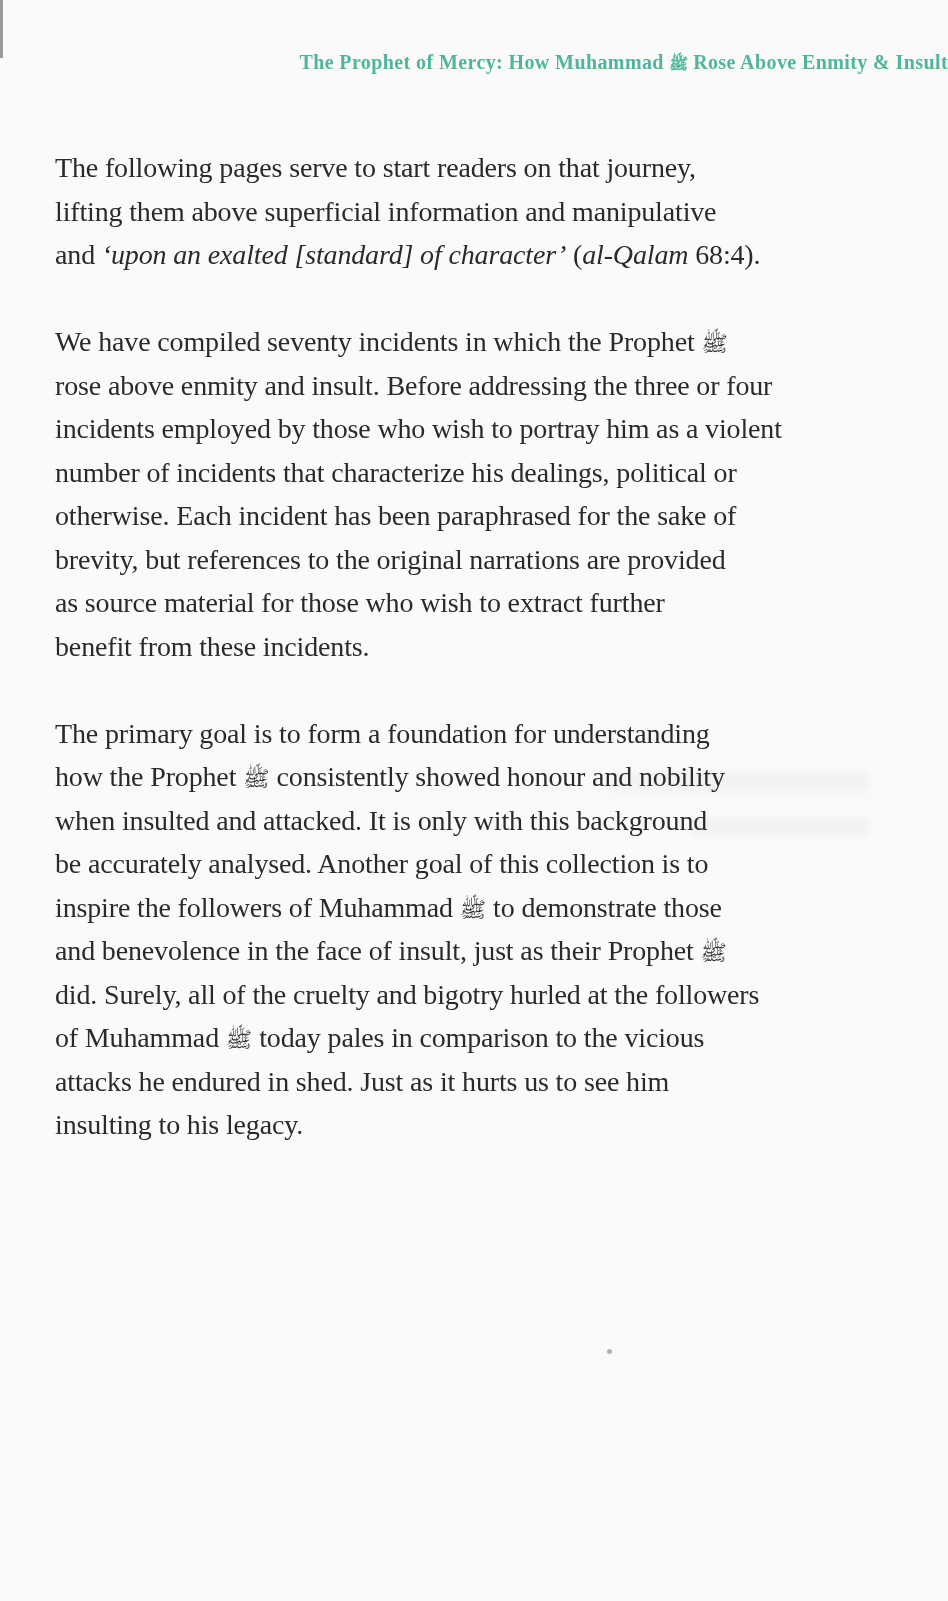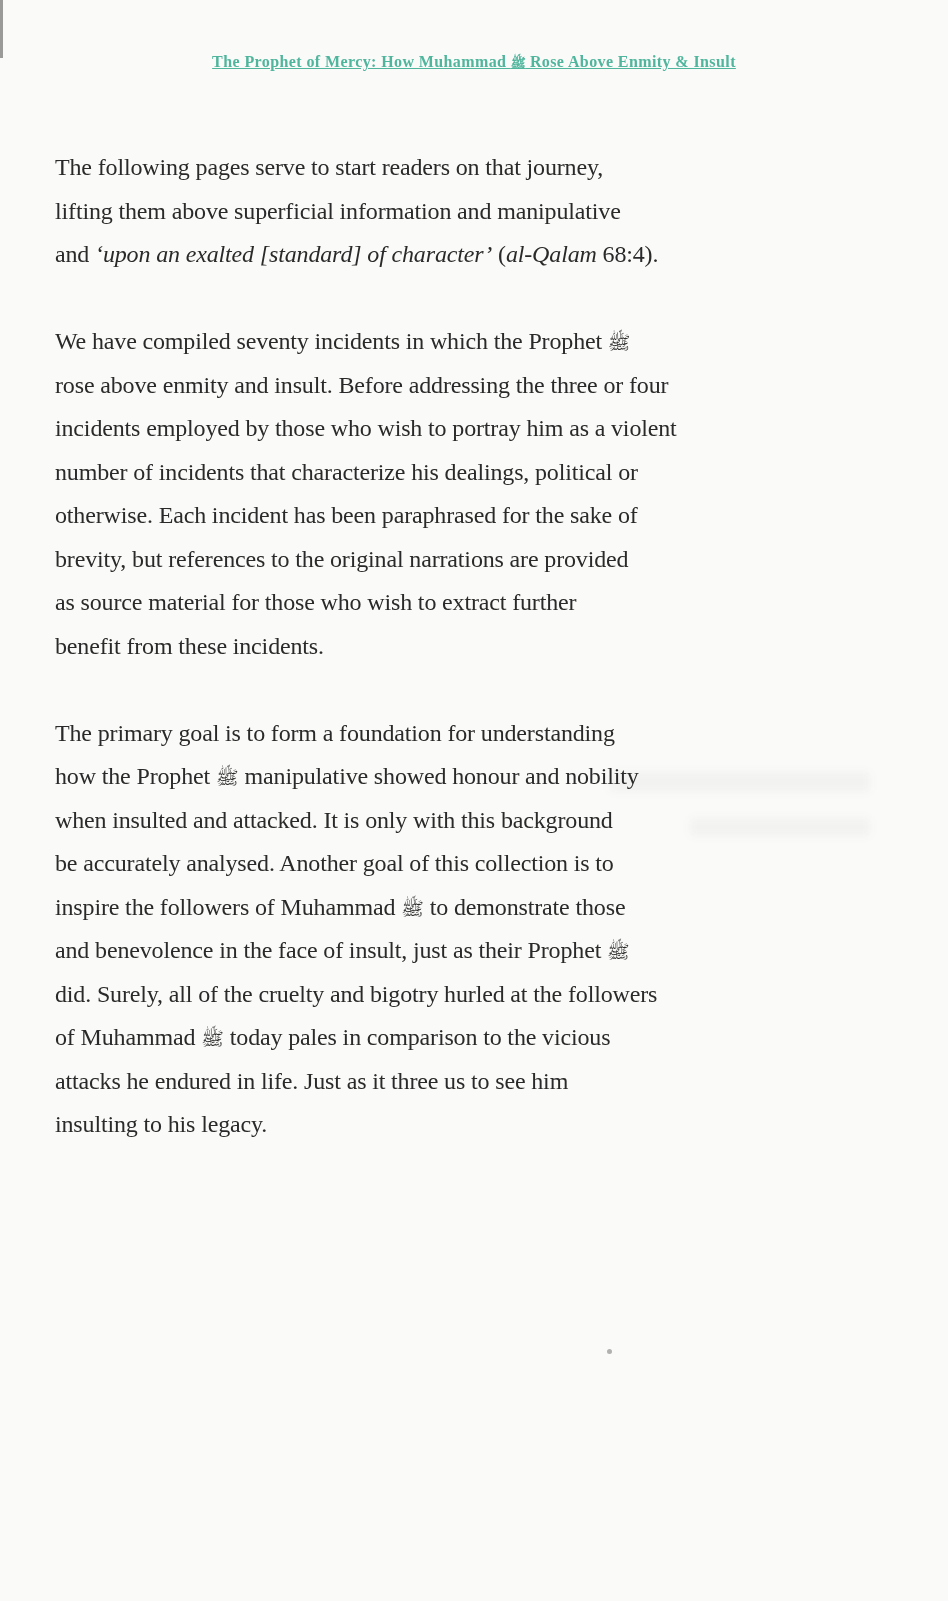--- a/index.html
+++ b/index.html
@@ -21,31 +21,30 @@
   }
   .ghost.g1{left:610px;top:772px;width:260px;height:20px;}
   .ghost.g2{left:690px;top:818px;width:180px;height:18px;}
   .speck{
     position:absolute;left:607px;top:1349px;width:5px;height:5px;
     border-radius:50%;background:rgba(40,40,40,.35);filter:blur(.5px);
   }
   
   .running-head{
     position:absolute;top:47px;left:0;width:100%;
-    text-align:center;
+    text-align:right;
     font-weight:bold;
-    font-size:16px;line-height:30px;
+    font-size:20px;line-height:30px;
     color:#4fb59c;
     letter-spacing:.4px;
-    text-decoration:underline;
   }
   
   .body-text{
     position:absolute;top:146px;left:55px;width:845px;
-    font-size:24px;line-height:43.5px;
+    font-size:28px;line-height:43.5px;
     color:#2a2a2a;
     letter-spacing:-.15px;
   }
   .para{margin:0 0 43.5px 0;}
   .line{white-space:pre;}
   .it{font-style:italic;}
   .honorific{
     font-size:.78em;
     line-height:1;
     letter-spacing:0;
@@ -79,28 +78,28 @@
         <div class="line"><span>rose above enmity and insult. Before addressing the three or four</span></div>
         <div class="line"><span>incidents employed by those who wish to portray him as a violent</span></div>
         <div class="line"><span>number of incidents that characterize his dealings, political or</span></div>
         <div class="line"><span>otherwise. Each incident has been paraphrased for the sake of</span></div>
         <div class="line"><span>brevity, but references to the original narrations are provided</span></div>
         <div class="line"><span>as source material for those who wish to extract further</span></div>
         <div class="line"><span>benefit from these incidents.</span></div>
       </div>
       <div class="para">
         <div class="line"><span>The primary goal is to form a foundation for understanding</span></div>
-        <div class="line"><span>how the Prophet </span><span class="honorific">ﷺ</span><span> manipulative showed honour and nobility</span></div>
+        <div class="line"><span>how the Prophet </span><span class="honorific">ﷺ</span><span> consistently showed honour and nobility</span></div>
         <div class="line"><span>when insulted and attacked. It is only with this background</span></div>
         <div class="line"><span>be accurately analysed. Another goal of this collection is to</span></div>
         <div class="line"><span>inspire the followers of Muhammad </span><span class="honorific">ﷺ</span><span> to demonstrate those</span></div>
         <div class="line"><span>and benevolence in the face of insult, just as their Prophet </span><span class="honorific">ﷺ</span></div>
         <div class="line"><span>did. Surely, all of the cruelty and bigotry hurled at the followers</span></div>
         <div class="line"><span>of Muhammad </span><span class="honorific">ﷺ</span><span> today pales in comparison to the vicious</span></div>
-        <div class="line"><span>attacks he endured in life. Just as it three us to see him</span></div>
+        <div class="line"><span>attacks he endured in shed. Just as it hurts us to see him</span></div>
         <div class="line"><span>insulting to his legacy.</span></div>
       </div>
     </main>
 
   <footer class="footer">
     
     
     
   </footer>
 

